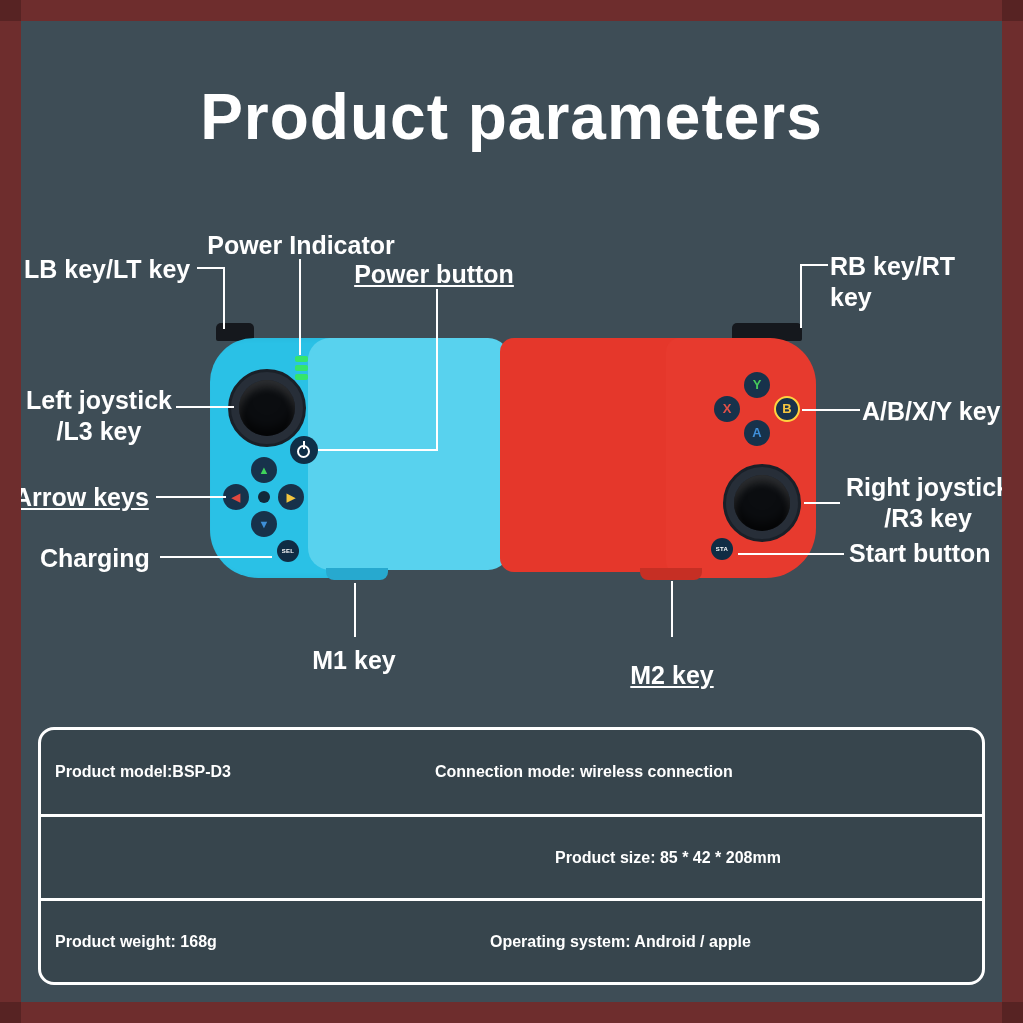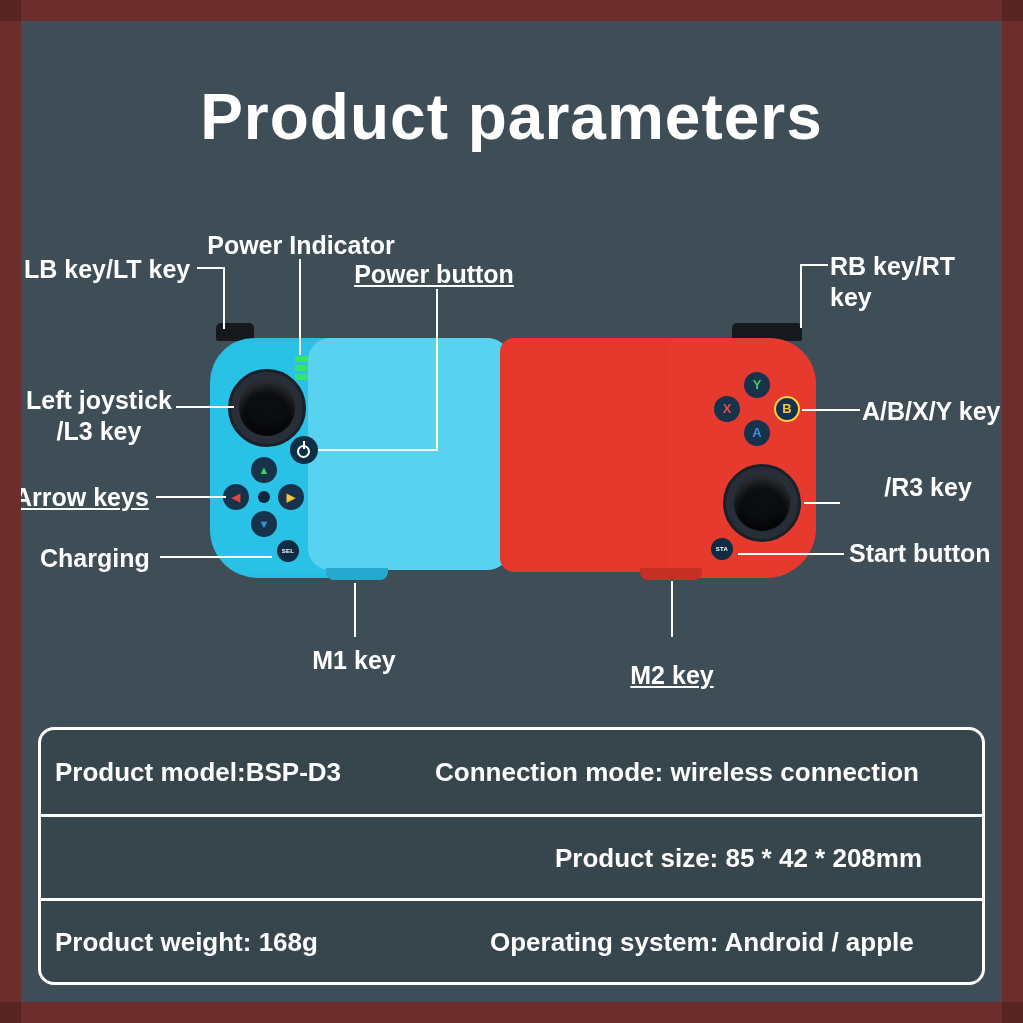--- a/index.html
+++ b/index.html
@@ -51,21 +51,21 @@
   .power-ring { position:absolute; left:7px; top:9px; width:13px; height:13px; border:2px solid #fff; border-radius:50%; }
   .power-line { position:absolute; left:13px; top:5px; width:2px; height:8px; background:#fff; }
 
   .b-highlight { border:2px solid #ffd23f; line-height:22px; }
 
   
   .spec-table { position:absolute; left:38px; top:727px; width:947px; height:258px; z-index:15;
                 border:3px solid #fff; border-radius:16px; background:rgba(0,0,0,0.10); }
   .spec-row { position:relative; width:100%; height:84px; }
   .spec-row + .spec-row { border-top:3px solid #fff; }
-  .spec-cell { position:absolute; top:50%; transform:translateY(-50%); color:#fff; font-weight:bold; font-size:26px; white-space:nowrap; }
+  .spec-cell { position:absolute; top:50%; transform:translateY(-50%); color:#fff; font-weight:bold; font-size:16px; white-space:nowrap; }
 </style>
 </head>
 <body>
 
 <div class="page">
 
   <div class="title">Product parameters</div>
 
   <div class="controller">
     <div class="shoulder" style="left:6px; width:38px;"></div>
@@ -143,20 +143,21 @@
 
   <div class="label" style="left:24px; top:373px; width:150px; text-align:center;margin-top:12px;">
     <span style="display:block;">Left joystick</span>
     <span style="display:block;">/L3 key</span>
   </div>
 
   <div class="label" style="left:862px; top:396px; width:150px;">A/B/X/Y key</div>
   <div class="label" style="left:14px; top:482px; width:140px;text-decoration:underline;">Arrow keys</div>
 
   <div class="label" style="left:842px; top:472px; width:172px; text-align:center;">
+    <span style="display:block;">Right joystick</span>
     <span style="display:block;">/R3 key</span>
   </div>
 
   <div class="label" style="left:40px; top:535px; width:140px;margin-top:8px;">
     <span style="display:block;">Charging</span>
   </div>
 
   <div class="label" style="left:304px; top:645px; width:100px; text-align:center;">M1 key</div>
   <div class="label" style="left:622px; top:660px; width:100px; text-align:center;text-decoration:underline;">M2 key</div>
   <div class="label" style="left:849px; top:538px; width:160px;">Start button</div>

